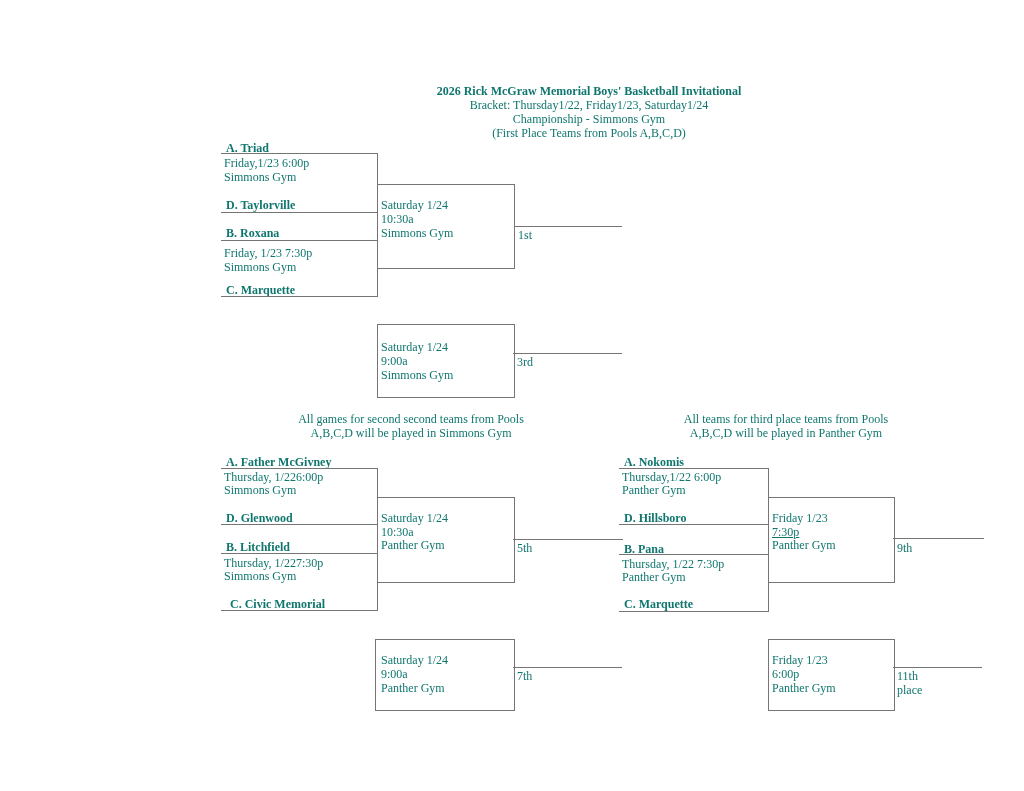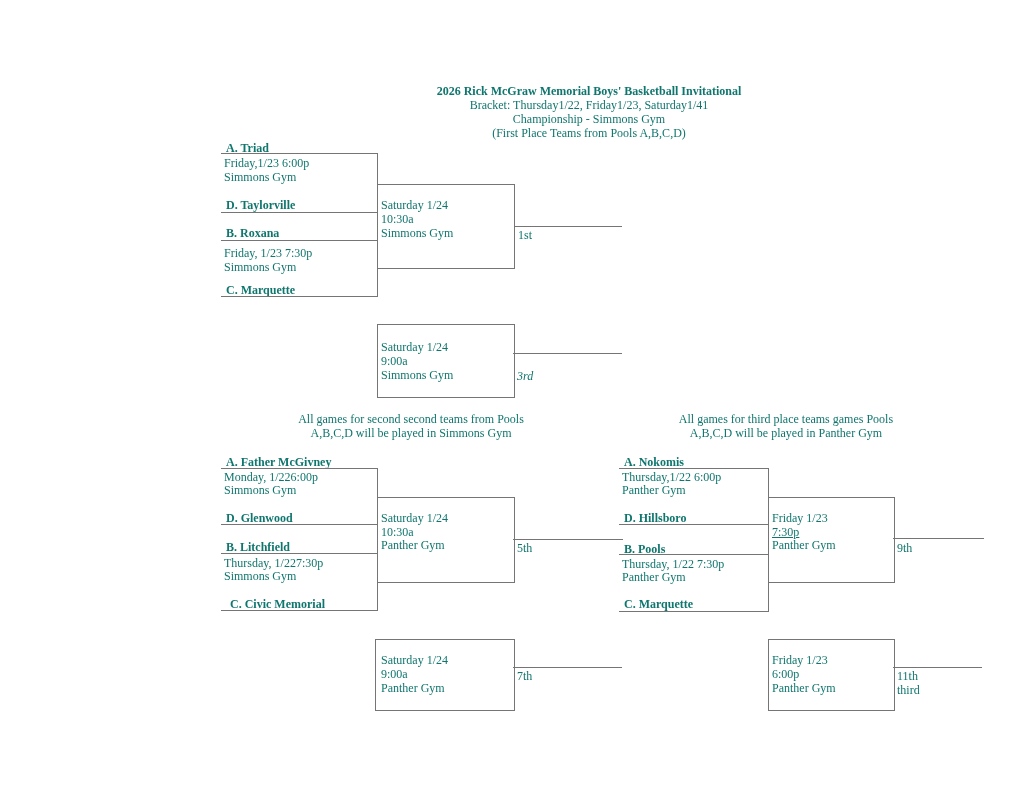--- a/index.html
+++ b/index.html
@@ -24,21 +24,21 @@
   .box{position:absolute;border:1px solid #757575;background:transparent;}
   .center{text-align:center;}
 </style>
 </head>
 <body>
 
 <div class="page">
 
   <div>
     <div class="t b center" style="left:317px;top:84px;width:500px;">2026 Rick McGraw Memorial Boys' Basketball Invitational</div>
-    <div class="t center" style="left:317px;top:98px;width:500px;">Bracket: Thursday1/22, Friday1/23, Saturday1/41</div>
+    <div class="t center" style="left:317px;top:98px;width:500px;">Bracket: Thursday1/22, Friday1/23, Saturday1/24</div>
     <div class="t center" style="left:317px;top:112px;width:500px;">Championship - Simmons Gym</div>
     <div class="t center" style="left:317px;top:126px;width:500px;">(First Place Teams from Pools A,B,C,D)</div>
   </div>
 
   <div>
 
     <div class="t b" style="left:204px;top:141px;">A. Triad</div>
     <div class="hline" style="left:199px;top:153px;width:157px;"></div>
     <div class="t" style="left:202px;top:156px;">Friday,1/23 6:00p</div>
     <div class="t" style="left:202px;top:170px;">Simmons Gym</div>
@@ -59,35 +59,35 @@
     <div class="t" style="left:359px;top:212px;">10:30a</div>
     <div class="t" style="left:359px;top:226px;">Simmons Gym</div>
     <div class="hline" style="left:492px;top:226px;width:108px;"></div>
     <div class="t" style="left:496px;top:228px;">1st</div>
 
     <div class="box" style="left:355px;top:324px;width:136px;height:72px;"></div>
     <div class="t" style="left:359px;top:340px;">Saturday 1/24</div>
     <div class="t" style="left:359px;top:354px;">9:00a</div>
     <div class="t" style="left:359px;top:368px;">Simmons Gym</div>
     <div class="hline" style="left:491px;top:353px;width:109px;"></div>
-    <div class="t" style="left:495px;top:369px;font-style:italic;">3rd</div>
+    <div class="t" style="left:495px;top:355px;">3rd</div>
   </div>
 
   <div>
     <div class="t center" style="left:239px;top:412px;width:300px;">All games for second second teams from Pools</div>
     <div class="t center" style="left:239px;top:426px;width:300px;">A,B,C,D will be played in Simmons Gym</div>
-    <div class="t center" style="left:614px;top:412px;width:300px;">All games for third place teams games Pools</div>
+    <div class="t center" style="left:614px;top:412px;width:300px;">All teams for third place teams from Pools</div>
     <div class="t center" style="left:614px;top:426px;width:300px;">A,B,C,D will be played in Panther Gym</div>
   </div>
 
   <div>
 
     <div class="t b" style="left:204px;top:455px;">A. Father McGivney</div>
     <div class="hline" style="left:199px;top:468px;width:157px;"></div>
-    <div class="t" style="left:202px;top:470px;">Monday, 1/226:00p</div>
+    <div class="t" style="left:202px;top:470px;">Thursday, 1/226:00p</div>
     <div class="t" style="left:202px;top:483px;">Simmons Gym</div>
     <div class="t b" style="left:204px;top:511px;">D. Glenwood</div>
     <div class="hline" style="left:199px;top:524px;width:157px;"></div>
     <div class="vline" style="left:355px;top:468px;height:57px;"></div>
 
     <div class="t b" style="left:204px;top:540px;">B. Litchfield</div>
     <div class="hline" style="left:199px;top:553px;width:157px;"></div>
     <div class="t" style="left:202px;top:556px;">Thursday, 1/227:30p</div>
     <div class="t" style="left:202px;top:569px;">Simmons Gym</div>
     <div class="t b" style="left:208px;top:597px;">C. Civic Memorial</div>
@@ -112,37 +112,37 @@
   <div>
 
     <div class="t b" style="left:602px;top:455px;">A. Nokomis</div>
     <div class="hline" style="left:597px;top:468px;width:150px;"></div>
     <div class="t" style="left:600px;top:470px;">Thursday,1/22 6:00p</div>
     <div class="t" style="left:600px;top:483px;">Panther Gym</div>
     <div class="t b" style="left:602px;top:511px;">D. Hillsboro</div>
     <div class="hline" style="left:597px;top:524px;width:150px;"></div>
     <div class="vline" style="left:746px;top:468px;height:57px;"></div>
 
-    <div class="t b" style="left:602px;top:542px;">B. Pools</div>
+    <div class="t b" style="left:602px;top:542px;">B. Pana</div>
     <div class="hline" style="left:597px;top:554px;width:150px;"></div>
     <div class="t" style="left:600px;top:557px;">Thursday, 1/22 7:30p</div>
     <div class="t" style="left:600px;top:570px;">Panther Gym</div>
     <div class="t b" style="left:602px;top:597px;">C. Marquette</div>
     <div class="hline" style="left:597px;top:611px;width:150px;"></div>
     <div class="vline" style="left:746px;top:554px;height:57px;"></div>
 
     <div class="box" style="left:746px;top:497px;width:125px;height:84px;"></div>
     <div class="t" style="left:750px;top:511px;">Friday 1/23</div>
     <div class="t" style="left:750px;top:525px;text-decoration:underline;">7:30p</div>
     <div class="t" style="left:750px;top:538px;">Panther Gym</div>
     <div class="hline" style="left:871px;top:538px;width:91px;"></div>
     <div class="t" style="left:875px;top:541px;">9th</div>
 
     <div class="box" style="left:746px;top:639px;width:125px;height:70px;"></div>
     <div class="t" style="left:750px;top:653px;">Friday 1/23</div>
     <div class="t" style="left:750px;top:667px;">6:00p</div>
     <div class="t" style="left:750px;top:681px;">Panther Gym</div>
     <div class="hline" style="left:871px;top:667px;width:89px;"></div>
     <div class="t" style="left:875px;top:669px;">11th</div>
-    <div class="t" style="left:875px;top:683px;">third</div>
+    <div class="t" style="left:875px;top:683px;">place</div>
   </div>
 
 </div>
 
 </body></html>

